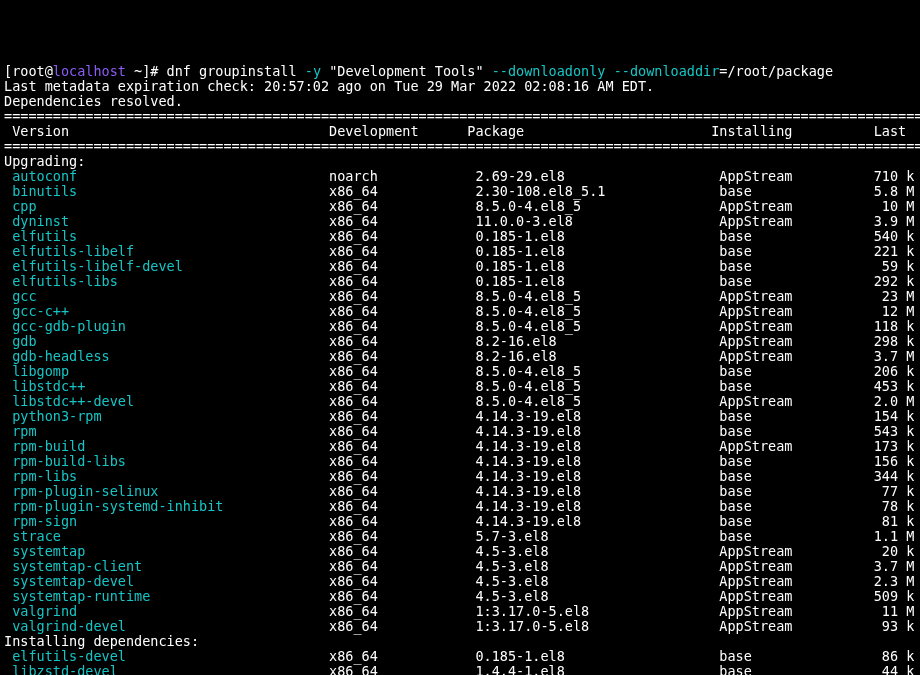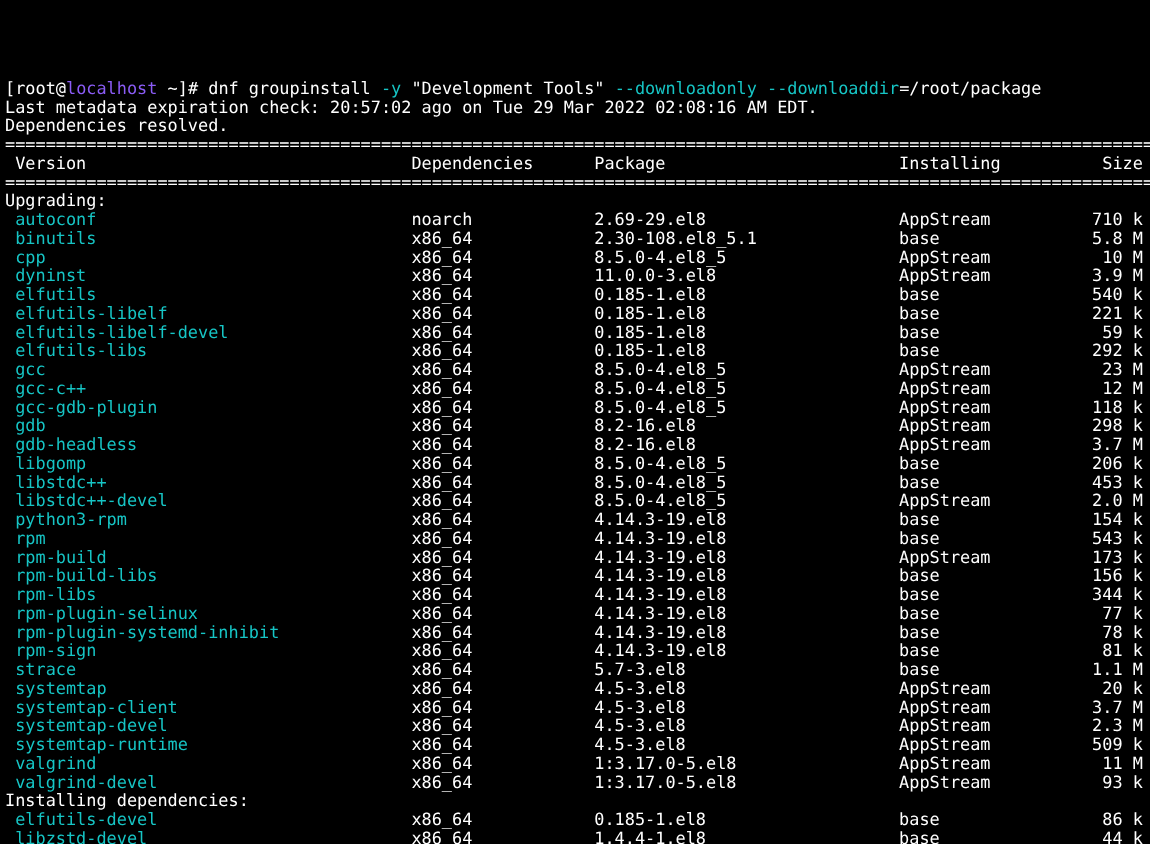--- a/index.html
+++ b/index.html
@@ -20,19 +20,19 @@
     .row { display: block; }
   </style>
 </head>
 <body>
 
 
 
 <div id="out"><div class="row"><span class="wh">[root@</span><span class="mg">localhost</span><span class="wh"> ~]# </span><span class="wh">dnf groupinstall </span><span class="cy">-y</span><span class="wh"> "Development Tools" </span><span class="cy">--downloadonly</span><span class="wh"> </span><span class="cy">--downloaddir</span><span class="wh">=/root/package</span></div><span class="wh">Last metadata expiration check: 20:57:02 ago on Tue 29 Mar 2022 02:08:16 AM EDT.
 </span><span class="wh">Dependencies resolved.
 </span><span class="wh">===================================================================================================================
-</span><div class="row wh"><span class="wh"> Version                                </span><span class="wh">Dependencies      </span><span class="wh">Package                       </span><span class="wh">Installing       </span><span class="wh">   Size</span></div><span class="wh">===================================================================================================================
+</span><div class="row wh"><span class="wh"> Version                                </span><span class="wh">Development      </span><span class="wh">Package                       </span><span class="wh">Installing       </span><span class="wh">   Last</span></div><span class="wh">===================================================================================================================
 </span><span class="wh">Upgrading:
 </span><div class="row"><span class="cy"> autoconf                               </span><span class="wh">noarch            </span><span class="wh">2.69-29.el8                   </span><span class="wh">AppStream        </span><span class="wh">  710 k</span></div><div class="row"><span class="cy"> binutils                               </span><span class="wh">x86_64            </span><span class="wh">2.30-108.el8_5.1              </span><span class="wh">base             </span><span class="wh">  5.8 M</span></div><div class="row"><span class="cy"> cpp                                    </span><span class="wh">x86_64            </span><span class="wh">8.5.0-4.el8_5                 </span><span class="wh">AppStream        </span><span class="wh">   10 M</span></div><div class="row"><span class="cy"> dyninst                                </span><span class="wh">x86_64            </span><span class="wh">11.0.0-3.el8                  </span><span class="wh">AppStream        </span><span class="wh">  3.9 M</span></div><div class="row"><span class="cy"> elfutils                               </span><span class="wh">x86_64            </span><span class="wh">0.185-1.el8                   </span><span class="wh">base             </span><span class="wh">  540 k</span></div><div class="row"><span class="cy"> elfutils-libelf                        </span><span class="wh">x86_64            </span><span class="wh">0.185-1.el8                   </span><span class="wh">base             </span><span class="wh">  221 k</span></div><div class="row"><span class="cy"> elfutils-libelf-devel                  </span><span class="wh">x86_64            </span><span class="wh">0.185-1.el8                   </span><span class="wh">base             </span><span class="wh">   59 k</span></div><div class="row"><span class="cy"> elfutils-libs                          </span><span class="wh">x86_64            </span><span class="wh">0.185-1.el8                   </span><span class="wh">base             </span><span class="wh">  292 k</span></div><div class="row"><span class="cy"> gcc                                    </span><span class="wh">x86_64            </span><span class="wh">8.5.0-4.el8_5                 </span><span class="wh">AppStream        </span><span class="wh">   23 M</span></div><div class="row"><span class="cy"> gcc-c++                                </span><span class="wh">x86_64            </span><span class="wh">8.5.0-4.el8_5                 </span><span class="wh">AppStream        </span><span class="wh">   12 M</span></div><div class="row"><span class="cy"> gcc-gdb-plugin                         </span><span class="wh">x86_64            </span><span class="wh">8.5.0-4.el8_5                 </span><span class="wh">AppStream        </span><span class="wh">  118 k</span></div><div class="row"><span class="cy"> gdb                                    </span><span class="wh">x86_64            </span><span class="wh">8.2-16.el8                    </span><span class="wh">AppStream        </span><span class="wh">  298 k</span></div><div class="row"><span class="cy"> gdb-headless                           </span><span class="wh">x86_64            </span><span class="wh">8.2-16.el8                    </span><span class="wh">AppStream        </span><span class="wh">  3.7 M</span></div><div class="row"><span class="cy"> libgomp                                </span><span class="wh">x86_64            </span><span class="wh">8.5.0-4.el8_5                 </span><span class="wh">base             </span><span class="wh">  206 k</span></div><div class="row"><span class="cy"> libstdc++                              </span><span class="wh">x86_64            </span><span class="wh">8.5.0-4.el8_5                 </span><span class="wh">base             </span><span class="wh">  453 k</span></div><div class="row"><span class="cy"> libstdc++-devel                        </span><span class="wh">x86_64            </span><span class="wh">8.5.0-4.el8_5                 </span><span class="wh">AppStream        </span><span class="wh">  2.0 M</span></div><div class="row"><span class="cy"> python3-rpm                            </span><span class="wh">x86_64            </span><span class="wh">4.14.3-19.el8                 </span><span class="wh">base             </span><span class="wh">  154 k</span></div><div class="row"><span class="cy"> rpm                                    </span><span class="wh">x86_64            </span><span class="wh">4.14.3-19.el8                 </span><span class="wh">base             </span><span class="wh">  543 k</span></div><div class="row"><span class="cy"> rpm-build                              </span><span class="wh">x86_64            </span><span class="wh">4.14.3-19.el8                 </span><span class="wh">AppStream        </span><span class="wh">  173 k</span></div><div class="row"><span class="cy"> rpm-build-libs                         </span><span class="wh">x86_64            </span><span class="wh">4.14.3-19.el8                 </span><span class="wh">base             </span><span class="wh">  156 k</span></div><div class="row"><span class="cy"> rpm-libs                               </span><span class="wh">x86_64            </span><span class="wh">4.14.3-19.el8                 </span><span class="wh">base             </span><span class="wh">  344 k</span></div><div class="row"><span class="cy"> rpm-plugin-selinux                     </span><span class="wh">x86_64            </span><span class="wh">4.14.3-19.el8                 </span><span class="wh">base             </span><span class="wh">   77 k</span></div><div class="row"><span class="cy"> rpm-plugin-systemd-inhibit             </span><span class="wh">x86_64            </span><span class="wh">4.14.3-19.el8                 </span><span class="wh">base             </span><span class="wh">   78 k</span></div><div class="row"><span class="cy"> rpm-sign                               </span><span class="wh">x86_64            </span><span class="wh">4.14.3-19.el8                 </span><span class="wh">base             </span><span class="wh">   81 k</span></div><div class="row"><span class="cy"> strace                                 </span><span class="wh">x86_64            </span><span class="wh">5.7-3.el8                     </span><span class="wh">base             </span><span class="wh">  1.1 M</span></div><div class="row"><span class="cy"> systemtap                              </span><span class="wh">x86_64            </span><span class="wh">4.5-3.el8                     </span><span class="wh">AppStream        </span><span class="wh">   20 k</span></div><div class="row"><span class="cy"> systemtap-client                       </span><span class="wh">x86_64            </span><span class="wh">4.5-3.el8                     </span><span class="wh">AppStream        </span><span class="wh">  3.7 M</span></div><div class="row"><span class="cy"> systemtap-devel                        </span><span class="wh">x86_64            </span><span class="wh">4.5-3.el8                     </span><span class="wh">AppStream        </span><span class="wh">  2.3 M</span></div><div class="row"><span class="cy"> systemtap-runtime                      </span><span class="wh">x86_64            </span><span class="wh">4.5-3.el8                     </span><span class="wh">AppStream        </span><span class="wh">  509 k</span></div><div class="row"><span class="cy"> valgrind                               </span><span class="wh">x86_64            </span><span class="wh">1:3.17.0-5.el8                </span><span class="wh">AppStream        </span><span class="wh">   11 M</span></div><div class="row"><span class="cy"> valgrind-devel                         </span><span class="wh">x86_64            </span><span class="wh">1:3.17.0-5.el8                </span><span class="wh">AppStream        </span><span class="wh">   93 k</span></div><span class="wh">Installing dependencies:
 </span><div class="row"><span class="cy"> elfutils-devel                         </span><span class="wh">x86_64            </span><span class="wh">0.185-1.el8                   </span><span class="wh">base             </span><span class="wh">   86 k</span></div><div class="row"><span class="cy"> libzstd-devel                          </span><span class="wh">x86_64            </span><span class="wh">1.4.4-1.el8                   </span><span class="wh">base             </span><span class="wh">   44 k</span></div></div>
 
 
 
 
 </body></html>

